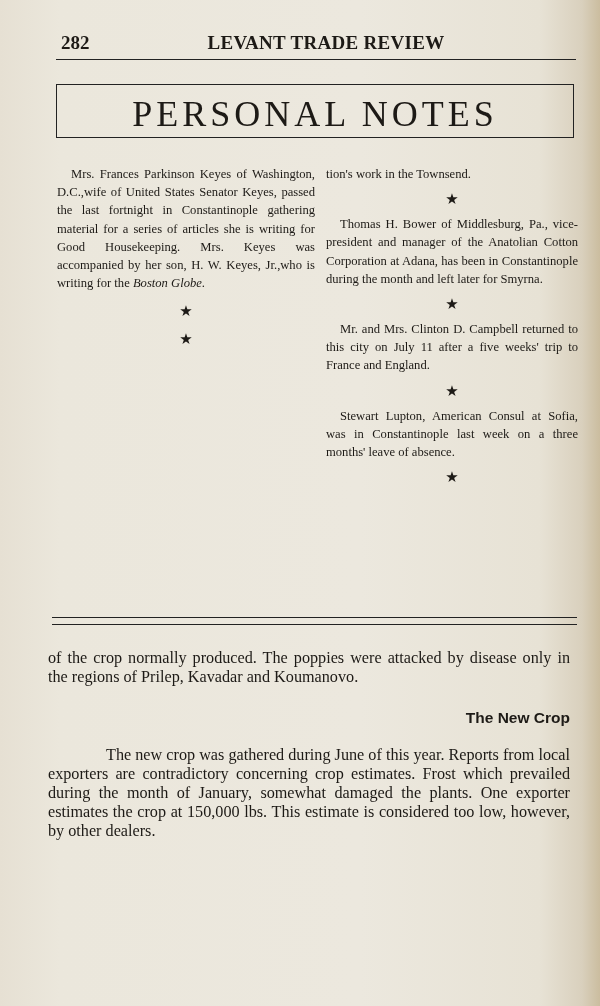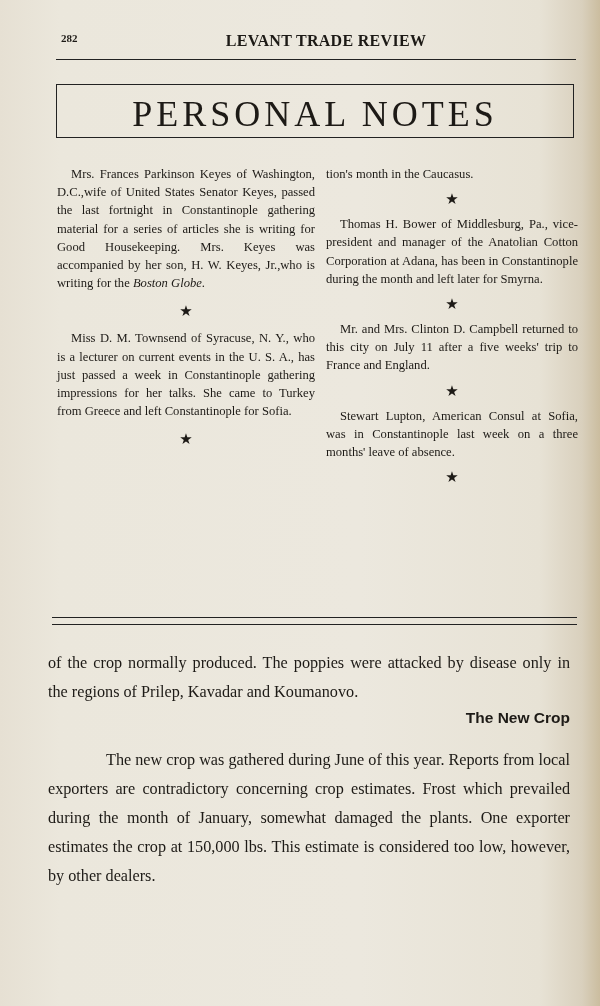--- a/index.html
+++ b/index.html
@@ -5,36 +5,36 @@
     html, body { margin: 0; padding: 0; }
     body {
       width: 600px; height: 1006px; overflow: hidden;
       background: linear-gradient(90deg, #e6e0d3 0%, #ebe7dc 10%, #ece8de 60%, #e7e2d5 90%, #d9d0bd 97%, #cbbd9f 100%);
       font-family: "Liberation Serif", "DejaVu Serif", serif;
       color: #1d1a16;
       position: relative;
     }
     .page { position: absolute; left: 0; top: 0; width: 600px; height: 1006px; }
     .running-head { position: absolute; left: 56px; top: 30px; width: 520px; height: 22px; }
-    .page-num { position: absolute; left: 5px; top: 2px; font-weight: bold; font-size: 11px; }
-    .journal { position: absolute; left: 0; right: 0; top: 2px; text-align: center; font-weight: bold; font-size: 16px; letter-spacing: 0.3px; padding-left: 20px; }
+    .page-num { position: absolute; left: 5px; top: 2px; font-weight: bold; font-size: 19px; }
+    .journal { position: absolute; left: 0; right: 0; top: 2px; text-align: center; font-weight: bold; font-size: 19px; letter-spacing: 0.3px; padding-left: 20px; }
     .head-rule { position: absolute; left: 56px; top: 59px; width: 520px; height: 0; border-top: 1.5px solid #222; }
     .title-box { position: absolute; left: 56px; top: 84px; width: 518px; height: 54px; border: 1.5px solid #222; box-sizing: border-box; }
     .title { position: absolute; left: 0; right: 0; top: 8px; text-align: center; font-size: 36px; letter-spacing: 4px; font-weight: normal; }
     .col { position: absolute; top: 165px; width: 258px; font-size: 12.6px; line-height: 18.2px; text-align: justify; }
     .col.left { left: 57px; }
     .col.right { left: 326px; width: 252px; }
     .col p { margin: 0; text-indent: 14px; }
     .col p.cont { text-indent: 0; }
     .star { text-align: center; font-size: 15px; line-height: 18px; margin: 7px 0 7px 0; }
     .col.left .star { margin: 10px 0 9px 0; }
     .col p i { font-style: italic; }
     .dbl-rule1 { position: absolute; left: 52px; top: 617px; width: 525px; border-top: 1.5px solid #222; }
     .dbl-rule2 { position: absolute; left: 52px; top: 624px; width: 525px; border-top: 1.5px solid #222; }
-    .body-text { position: absolute; left: 48px; width: 522px; font-size: 16.2px; line-height: 29px; text-align: justify; }
+    .body-text { position: absolute; left: 48px; width: 522px; font-size: 16.2px; line-height: 19px; text-align: justify; }
     .body-text p { margin: 0; }
     .para1 { top: 649px; }
     .subhead { position: absolute; left: 48px; width: 522px; top: 709px; text-align: right; font-family: "Liberation Sans", "DejaVu Sans", sans-serif; font-weight: bold; font-size: 15.5px; }
     .para2 { top: 746px; }
     .para2 p, .para3 p { text-indent: 58px; }
     .para3 { top: 881px; }
   </style>
 </head>
 <body>
 
@@ -46,26 +46,25 @@
   </div>
   <div class="head-rule"></div>
 
   <div class="title-box">
     <div class="title">PERSONAL NOTES</div>
   </div>
 
   <div class="col left">
     <p><span>Mrs. Frances Parkinson Keyes of Washington, D.C.,wife of United States Senator Keyes, passed the last fortnight in Constantinople gathering material for a series of articles she is writing for Good Housekeeping. Mrs. Keyes was accompanied by her son, H. W. Keyes, Jr.,who is writing for the </span><i>Boston Globe</i><span>.</span></p>
     <div class="star">★</div>
-    <p>Miss D. M. Townsend of Syracuse, N. Y., who is a lecturer on current events in the U. S. A., has just passed a week in Constantinople gathering impressions for her talks. She came to Turkey from Greece and left Constantinople for Sofia.</p>
     <div class="star">★</div>
   </div>
 
   <div class="col right">
-    <p class="cont">tion's month in the Caucasus.</p>
+    <p class="cont">tion's work in the Townsend.</p>
     <div class="star">★</div>
     <p>Thomas H. Bower of Middlesburg, Pa., vice-president and manager of the Anatolian Cotton Corporation at Adana, has been in Constantinople during the month and left later for Smyrna.</p>
     <div class="star">★</div>
     <p>Mr. and Mrs. Clinton D. Campbell returned to this city on July 11 after a five weeks' trip to France and England.</p>
     <div class="star">★</div>
     <p>Stewart Lupton, American Consul at Sofia, was in Constantinople last week on a three months' leave of absence.</p>
     <div class="star">★</div>
   </div>
 
   <div class="dbl-rule1"></div>

